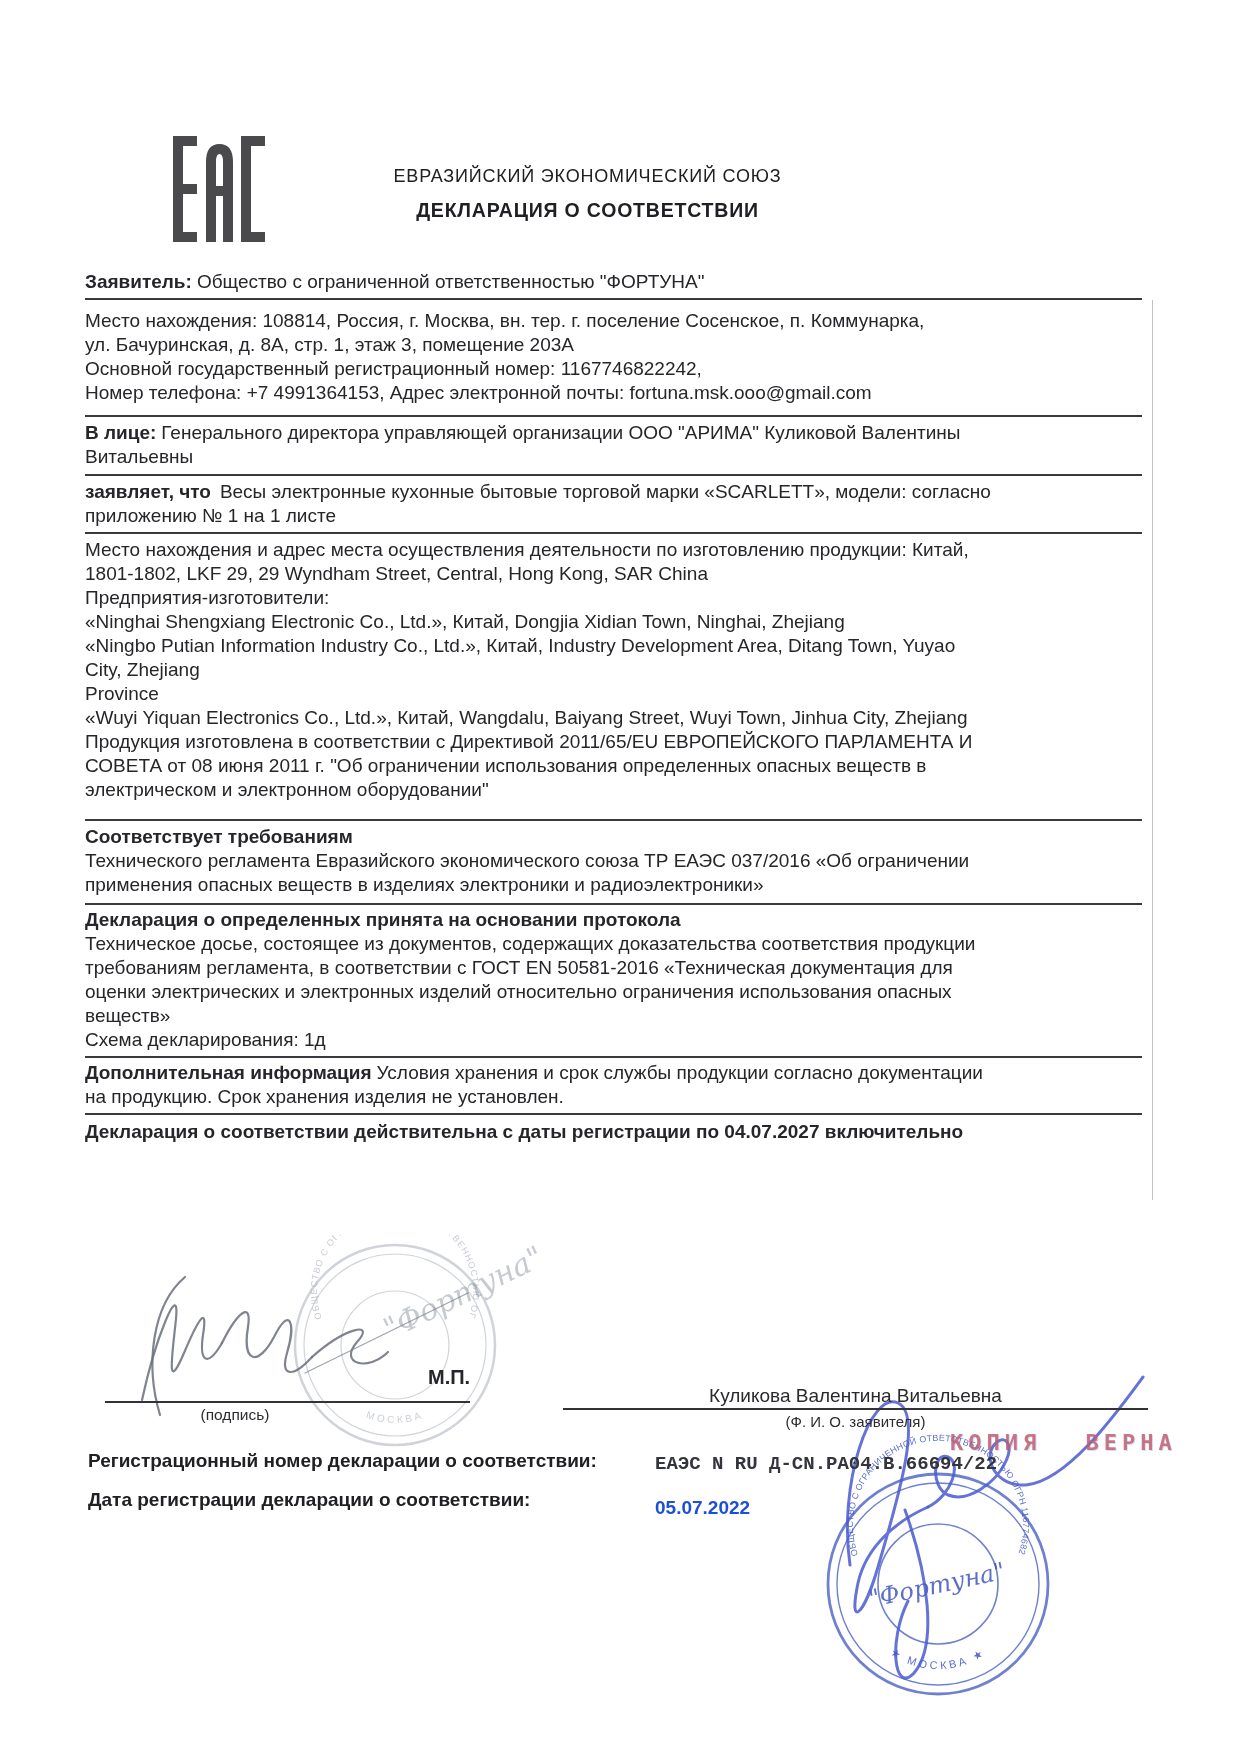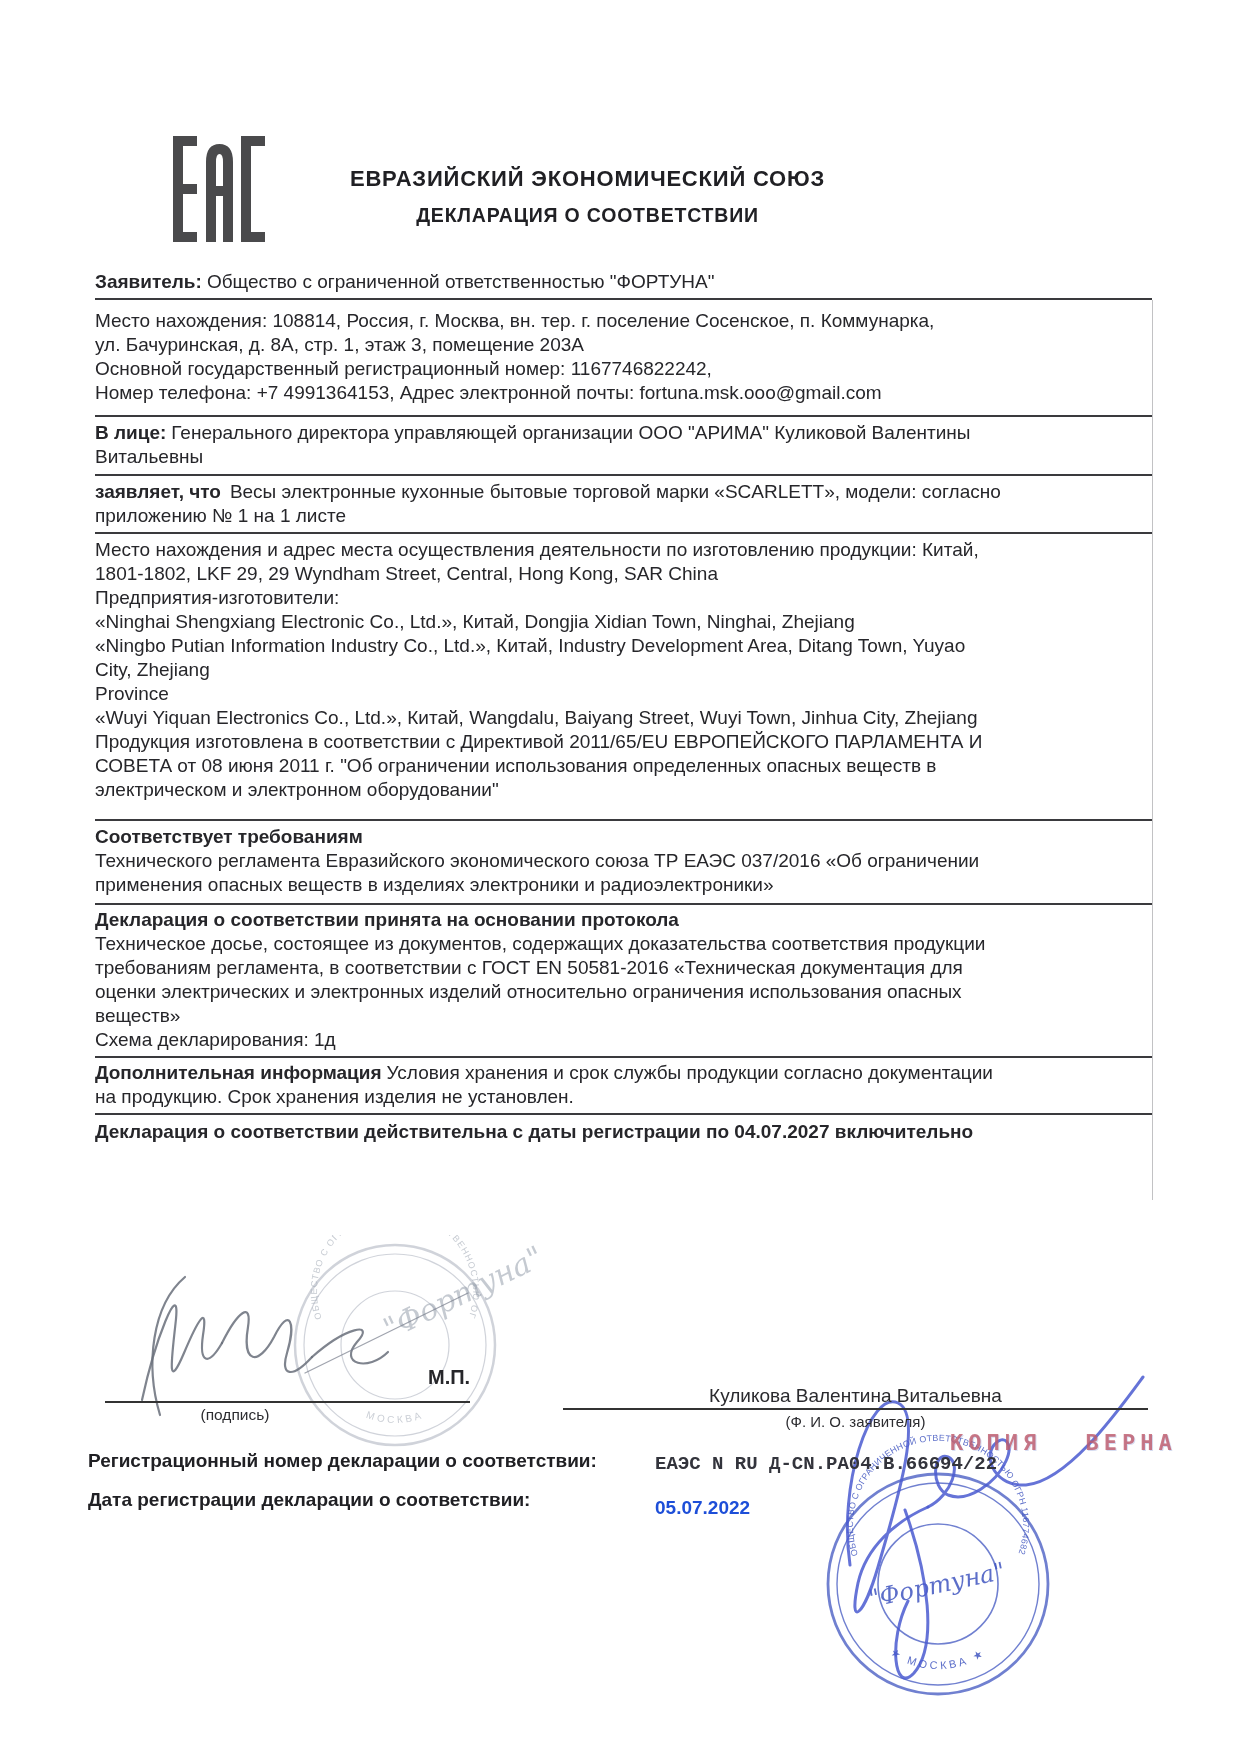--- a/index.html
+++ b/index.html
@@ -8,24 +8,24 @@
     width:1240px;height:1753px;
     margin:0 auto;
     background:#ffffff;
     font-family:"Liberation Sans","DejaVu Sans",sans-serif;
     color:#26262a;
     overflow:hidden;
   }
   
   .eac-logo{position:absolute;left:173px;top:136px;}
   .titles{position:absolute;left:95px;top:166px;width:985px;text-align:center;}
-  .title1{font-size:22px;font-weight:700;letter-spacing:.8px;color:#202024;}
+  .title1{font-size:18px;font-weight:400;letter-spacing:.8px;color:#202024;}
   .title2{font-size:19.5px;font-weight:700;letter-spacing:.8px;color:#202024;margin-top:12px;}
   
-  .body{position:absolute;left:95px;top:266px;width:1057px;}
+  .body{position:absolute;left:85px;top:266px;width:1057px;}
   .sec{border-bottom:2px solid #3a3a3e;}
   .line{line-height:24px;font-size:19px;white-space:nowrap;}
   .lbl{font-weight:700;margin-right:5px;}
   .b{font-weight:700;}
   .s1{padding:4px 0 4px;}
   .s2{padding:9px 0 10px;}
   .s3{padding:4px 0 5px;}
   .s4{padding:4px 0 4px;}
   .s5{padding:4px 0 17px;}
   .s6{padding:5px 0 6px;}
@@ -119,21 +119,21 @@
     </div>
 
 
     <div class="sec s7">
       <div class="line b">Соответствует требованиям</div>
       <div class="line">Технического регламента Евразийского экономического союза ТР ЕАЭС 037/2016 «Об ограничении</div>
       <div class="line">применения опасных веществ в изделиях электроники и радиоэлектроники»</div>
     </div>
 
     <div class="sec s8">
-      <div class="line b">Декларация о соответствии принята на основании протокола</div>
+      <div class="line b">Декларация о определенных принята на основании протокола</div>
       <div class="line">Техническое досье, состоящее из документов, содержащих доказательства соответствия продукции</div>
       <div class="line">требованиям регламента, в соответствии с ГОСТ EN 50581-2016 «Техническая документация для</div>
       <div class="line">оценки электрических и электронных изделий относительно ограничения использования опасных</div>
       <div class="line">веществ»</div>
       <div class="line">Схема декларирования: 1д</div>
     </div>
 
     <div class="sec s9">
       <div class="line"><span class="lbl">Дополнительная информация</span><span>Условия хранения и срок службы продукции согласно документации</span></div>
       <div class="line">на продукцию. Срок хранения изделия не установлен.</div>

